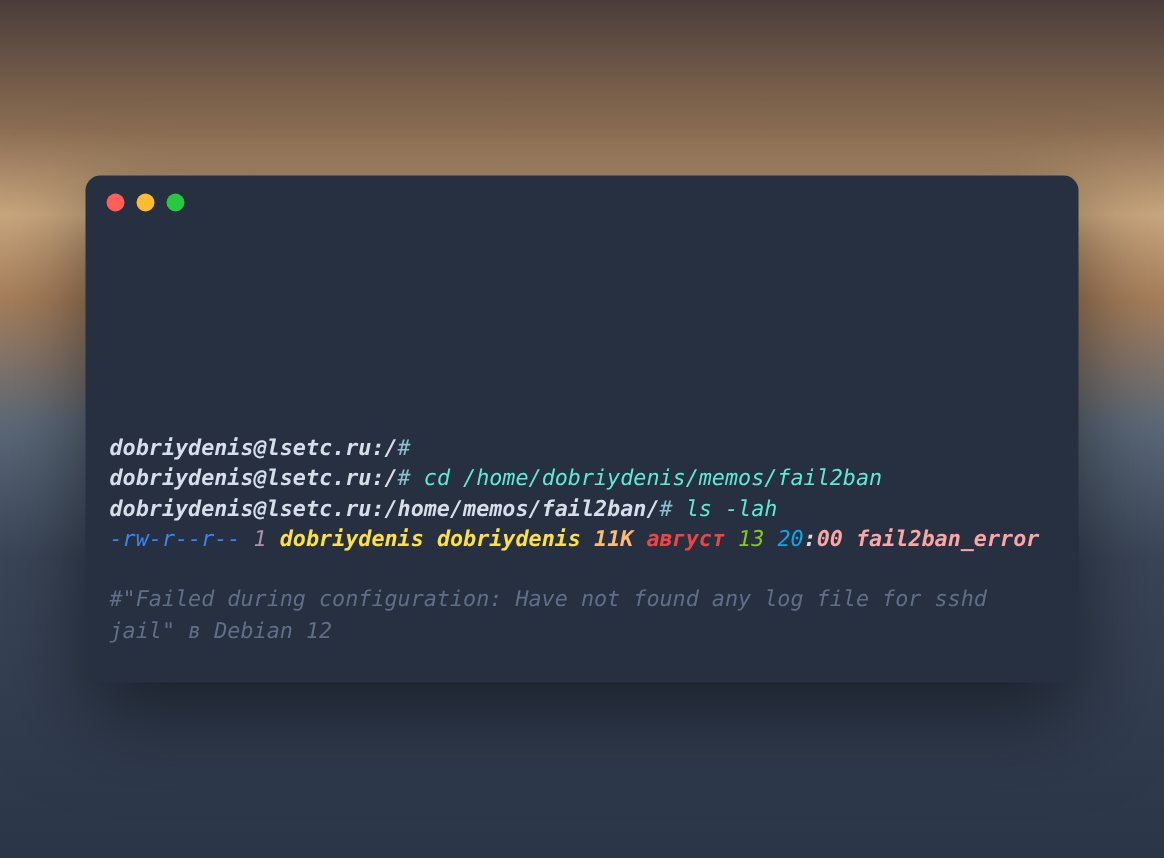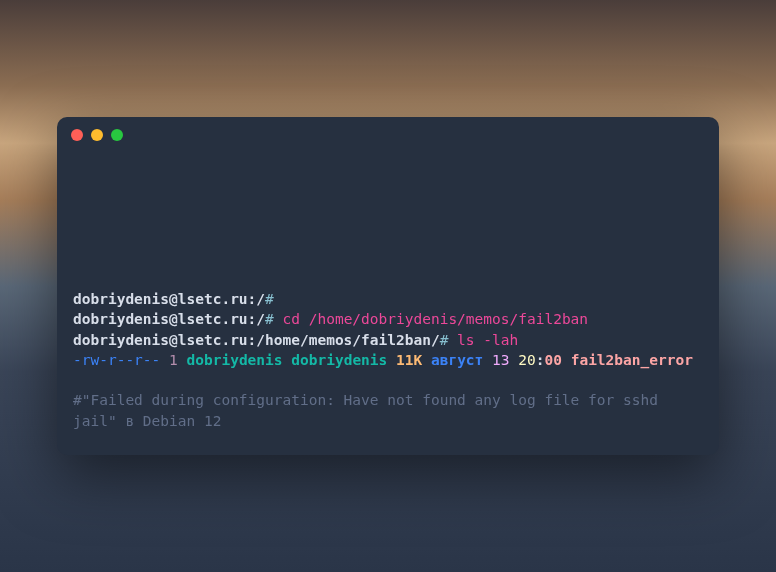--- a/index.html
+++ b/index.html
@@ -21,20 +21,21 @@
     
     .terminal-window {
       width: 662px;
       height: 338px;
       background: #263040;
       border-radius: 10px;
       box-shadow: 0 20px 60px rgba(0,0,0,0.5);
       overflow: hidden;
       display: flex;
       flex-direction: column;
+      font-style: italic;
     }
     
     .titlebar {
       height: 36px;
       display: flex;
       align-items: center;
       padding-left: 14px;
       gap: 8px;
     }
     
@@ -58,28 +59,28 @@
       white-space: pre-wrap;
       word-wrap: break-word;
     }
     
     .line {
       display: block;
     }
     
     .prompt { color: #d8dee9; font-weight: 600; }
     .hash { color: #88c0d0; }
-    .command { color: #ec4899; }
+    .command { color: #5eead4; }
     .perms { color: #3b82f6; }
     .num { color: #b48ead; }
-    .user { color: #14b8a6; font-weight: 600; }
+    .user { color: #fde047; font-weight: 600; }
     .size { color: #fdba74; font-weight: 600; }
-    .month { color: #3b82f6; font-weight: 600; }
-    .date { color: #f0abfc; }
-    .time-h { color: #fef9c3; }
+    .month { color: #ef4444; font-weight: 600; }
+    .date { color: #84cc16; }
+    .time-h { color: #0ea5e9; }
     .colon { color: #d8dee9; font-weight: 600; }
     .filename { color: #fca5a5; font-weight: 600; }
     .comment { color: #616e88; }
     
     .blank-line {
       height: 1.4em;
     }
   </style>
 </head>
 <body>

